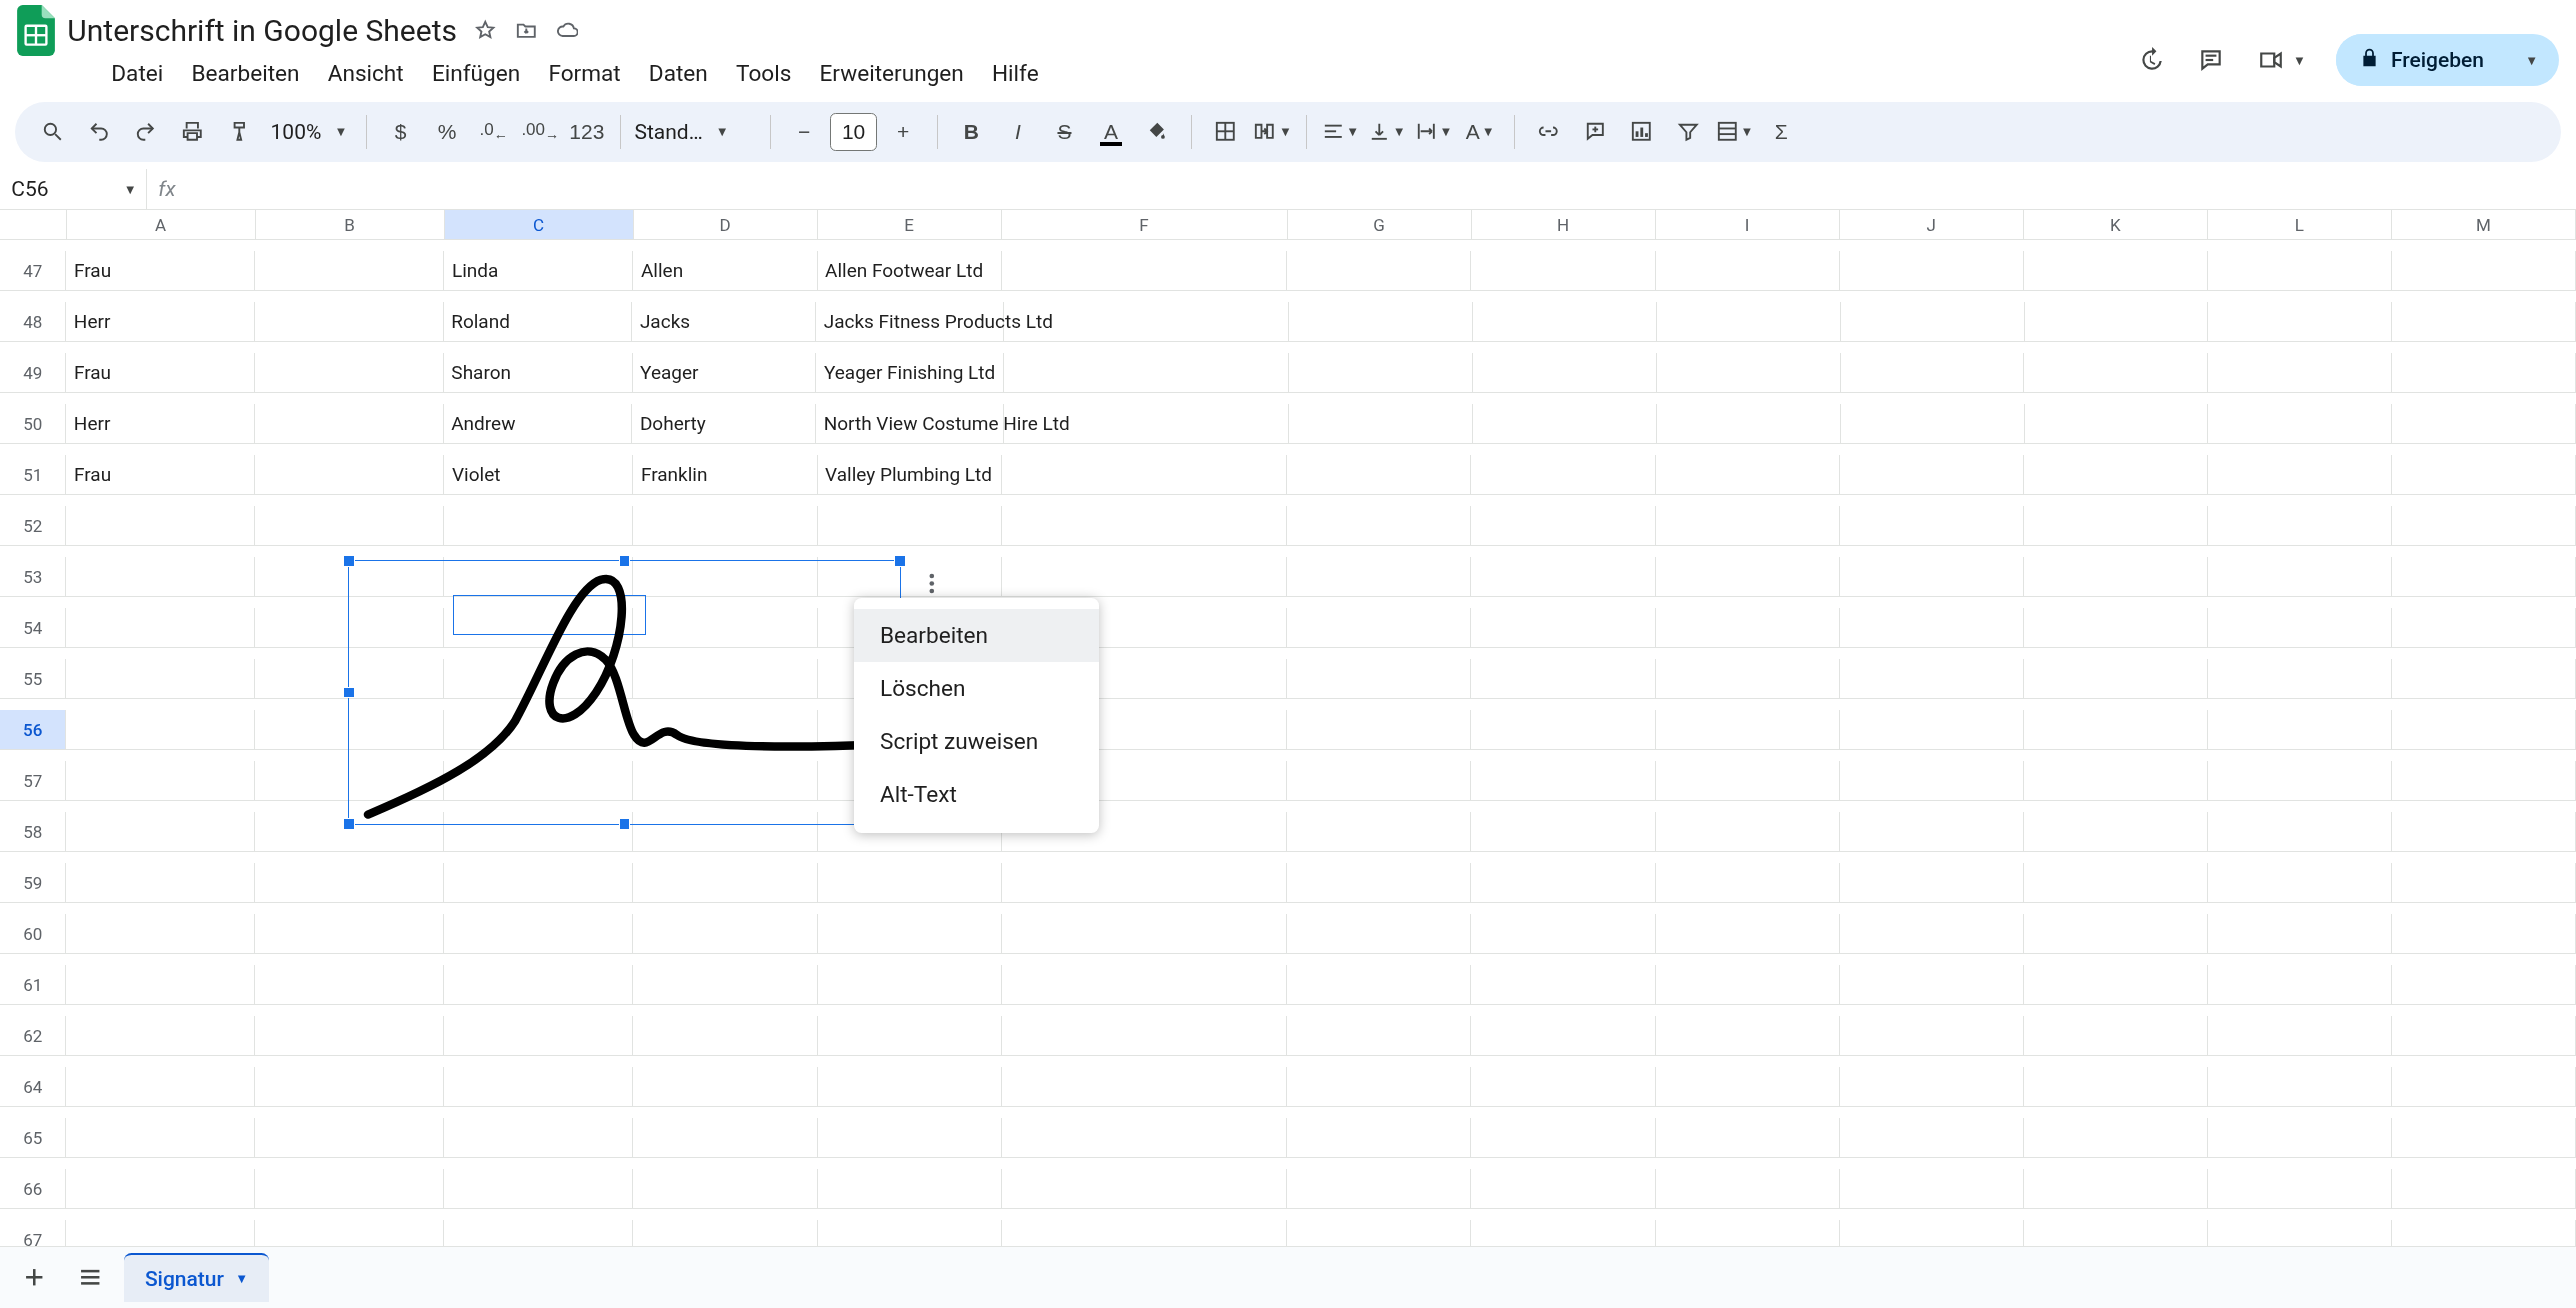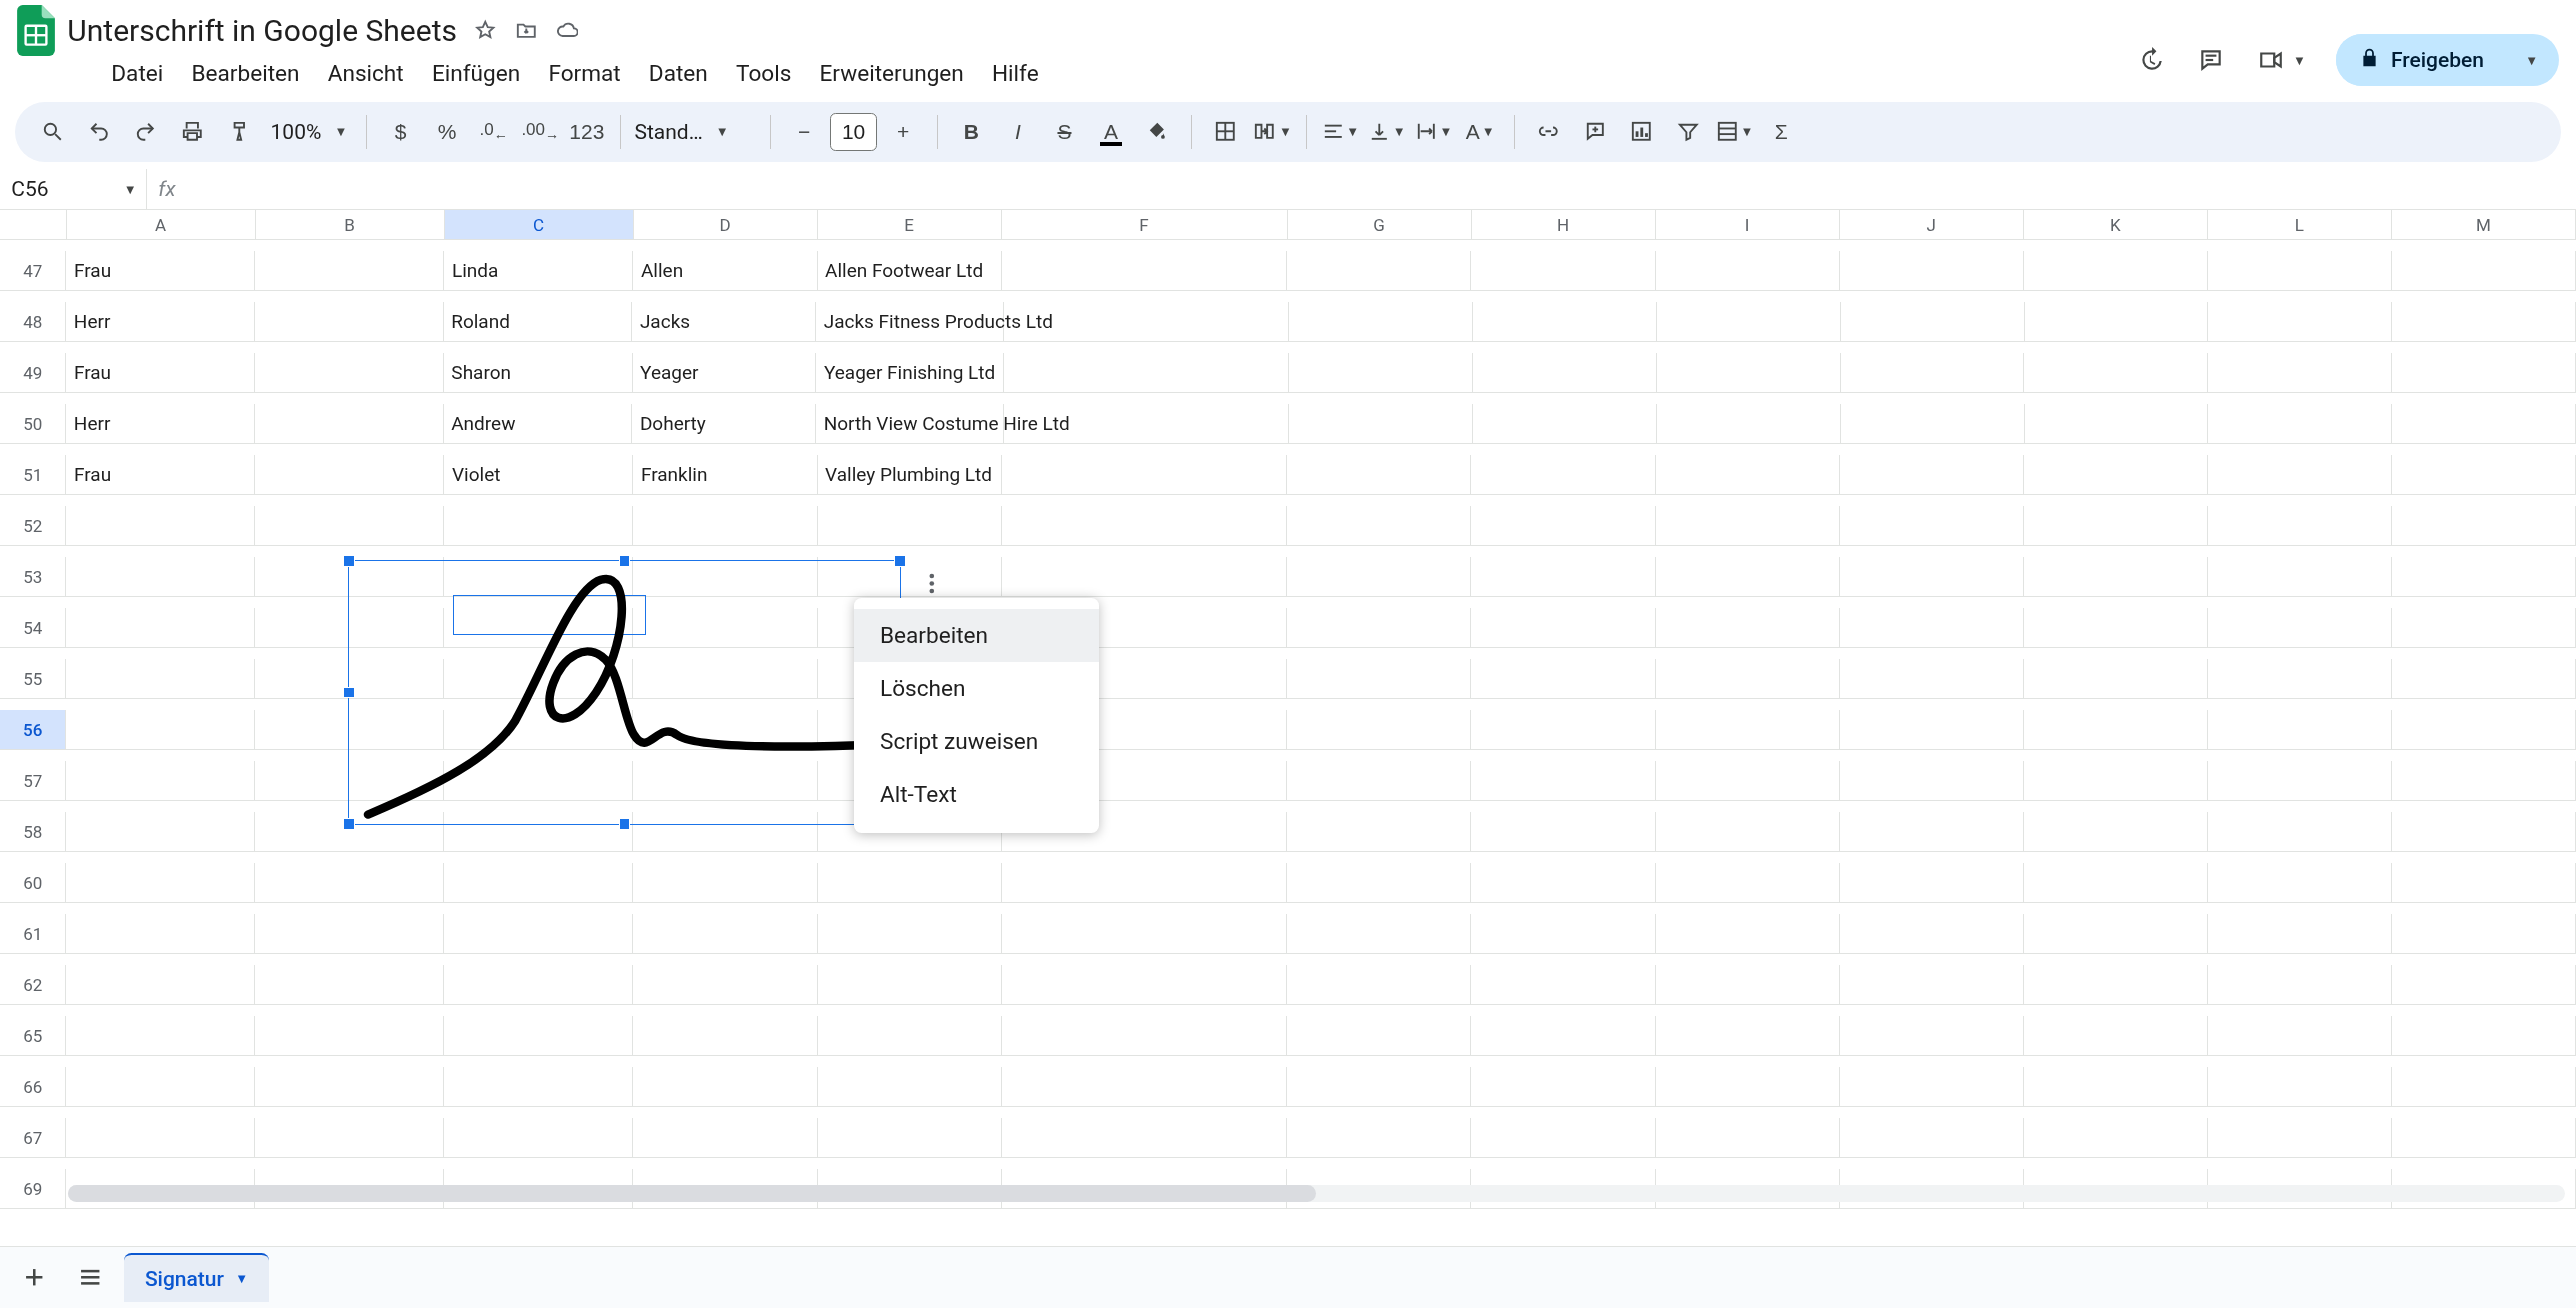--- a/index.html
+++ b/index.html
@@ -566,20 +566,36 @@
           <div class="cell" style="width: 292px;"></div>
           <div class="cell" style="width: 188px;"></div>
           <div class="cell" style="width: 188px;"></div>
           <div class="cell" style="width: 188px;"></div>
           <div class="cell" style="width: 188px;"></div>
           <div class="cell" style="width: 188px;"></div>
           <div class="cell" style="width: 188px;"></div>
           <div class="cell" style="width: 188px;"></div>
         </div>
         <div class="row">
+          <div class="row-h">59</div>
+          <div class="cell" style="width: 193px;"></div>
+          <div class="cell" style="width: 193px;"></div>
+          <div class="cell" style="width: 193px;"></div>
+          <div class="cell" style="width: 188px;"></div>
+          <div class="cell" style="width: 188px;"></div>
+          <div class="cell" style="width: 292px;"></div>
+          <div class="cell" style="width: 188px;"></div>
+          <div class="cell" style="width: 188px;"></div>
+          <div class="cell" style="width: 188px;"></div>
+          <div class="cell" style="width: 188px;"></div>
+          <div class="cell" style="width: 188px;"></div>
+          <div class="cell" style="width: 188px;"></div>
+          <div class="cell" style="width: 188px;"></div>
+        </div>
+        <div class="row">
           <div class="row-h">60</div>
           <div class="cell" style="width: 193px;"></div>
           <div class="cell" style="width: 193px;"></div>
           <div class="cell" style="width: 193px;"></div>
           <div class="cell" style="width: 188px;"></div>
           <div class="cell" style="width: 188px;"></div>
           <div class="cell" style="width: 292px;"></div>
           <div class="cell" style="width: 188px;"></div>
           <div class="cell" style="width: 188px;"></div>
           <div class="cell" style="width: 188px;"></div>
@@ -599,20 +615,36 @@
           <div class="cell" style="width: 188px;"></div>
           <div class="cell" style="width: 188px;"></div>
           <div class="cell" style="width: 188px;"></div>
           <div class="cell" style="width: 188px;"></div>
           <div class="cell" style="width: 188px;"></div>
           <div class="cell" style="width: 188px;"></div>
           <div class="cell" style="width: 188px;"></div>
         </div>
         <div class="row">
           <div class="row-h">62</div>
+          <div class="cell" style="width: 193px;"></div>
+          <div class="cell" style="width: 193px;"></div>
+          <div class="cell" style="width: 193px;"></div>
+          <div class="cell" style="width: 188px;"></div>
+          <div class="cell" style="width: 188px;"></div>
+          <div class="cell" style="width: 292px;"></div>
+          <div class="cell" style="width: 188px;"></div>
+          <div class="cell" style="width: 188px;"></div>
+          <div class="cell" style="width: 188px;"></div>
+          <div class="cell" style="width: 188px;"></div>
+          <div class="cell" style="width: 188px;"></div>
+          <div class="cell" style="width: 188px;"></div>
+          <div class="cell" style="width: 188px;"></div>
+        </div>
+        <div class="row">
+          <div class="row-h">64</div>
           <div class="cell" style="width: 193px;"></div>
           <div class="cell" style="width: 193px;"></div>
           <div class="cell" style="width: 193px;"></div>
           <div class="cell" style="width: 188px;"></div>
           <div class="cell" style="width: 188px;"></div>
           <div class="cell" style="width: 292px;"></div>
           <div class="cell" style="width: 188px;"></div>
           <div class="cell" style="width: 188px;"></div>
           <div class="cell" style="width: 188px;"></div>
           <div class="cell" style="width: 188px;"></div>

